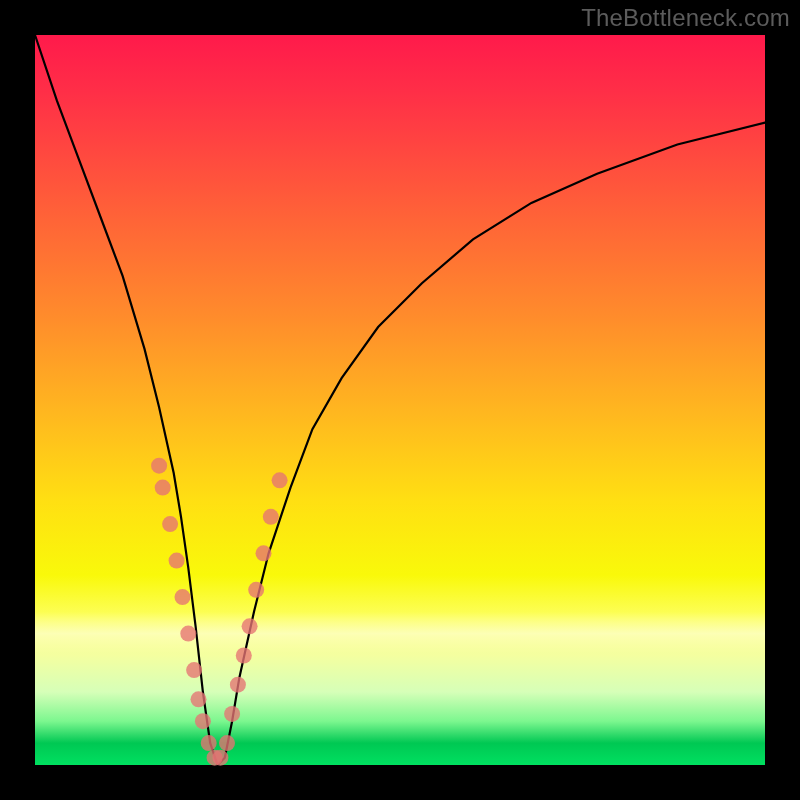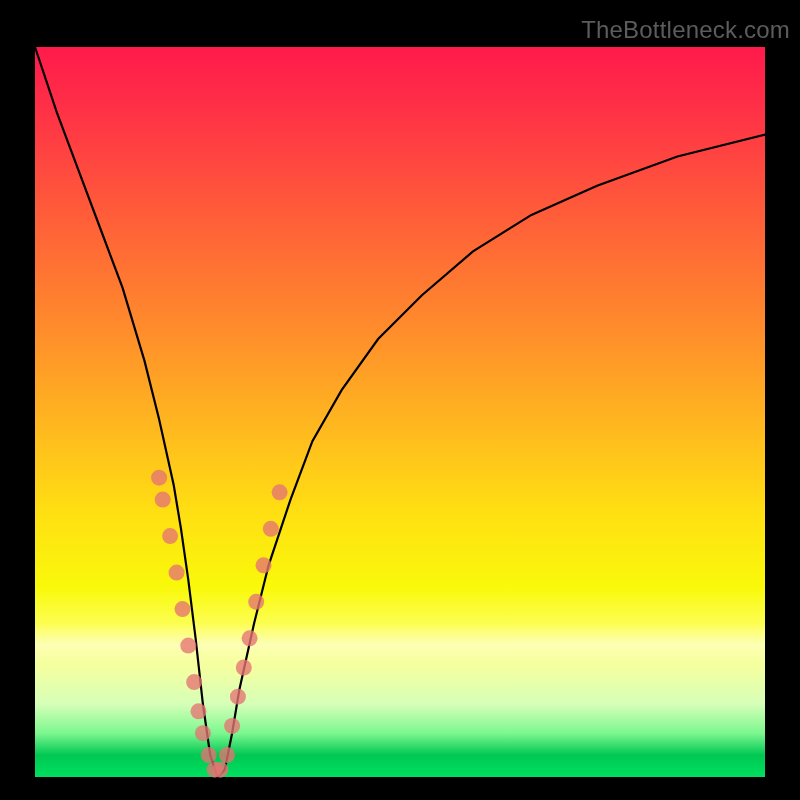--- a/index.html
+++ b/index.html
@@ -9,21 +9,20 @@
     height: 800px;
     overflow: hidden;
     background: #000;
     font-family: Arial, Helvetica, sans-serif;
   }
   .frame {
     position: relative;
     width: 800px;
     height: 584px;
     background: #000;
-    margin-top: 12px;
   }
   .plot-area {
     position: absolute;
     left: 35px;
     top: 35px;
     width: 730px;
     height: 730px;
     
     background: linear-gradient(
       to bottom,

